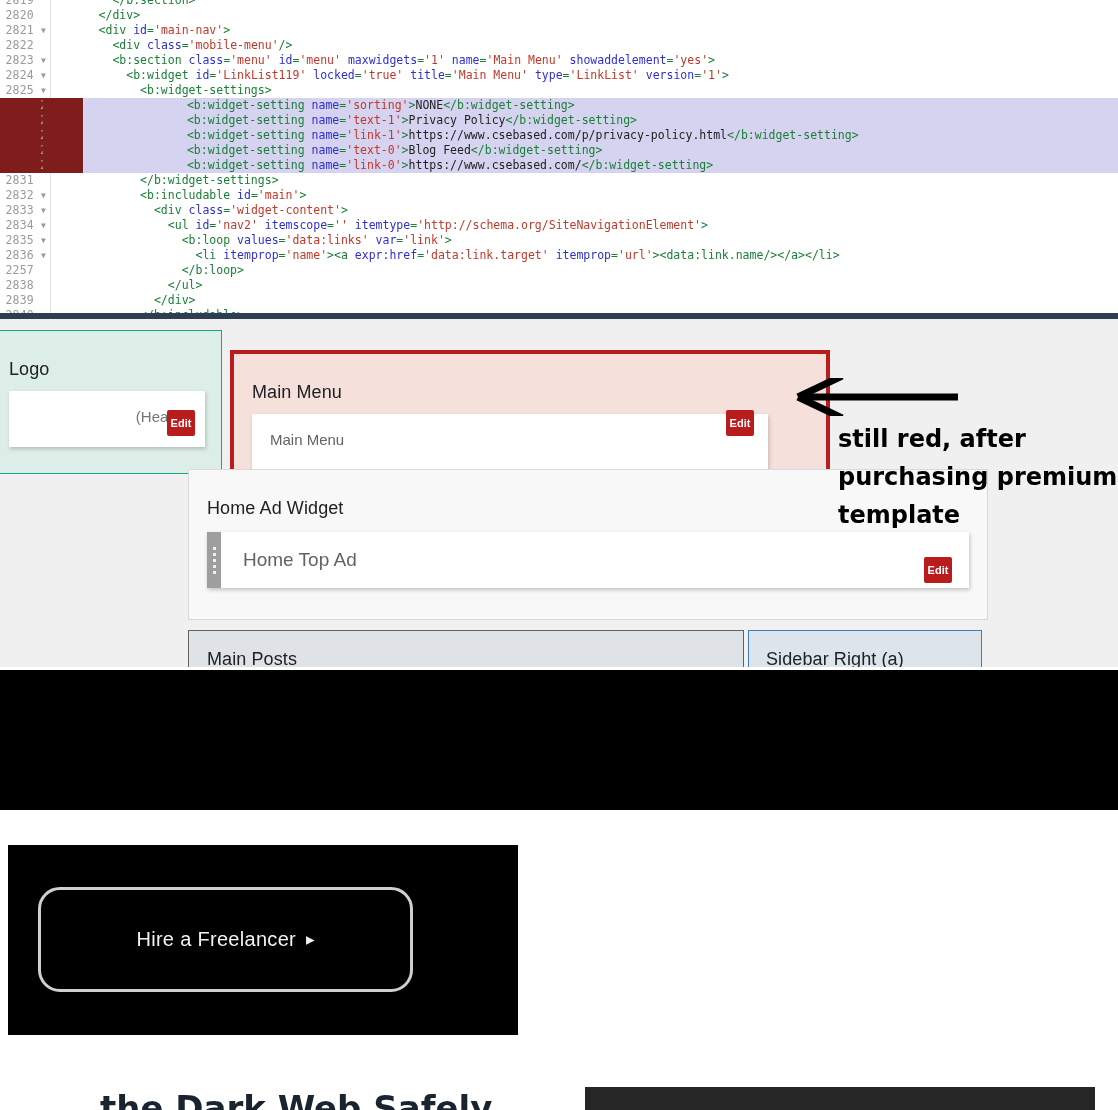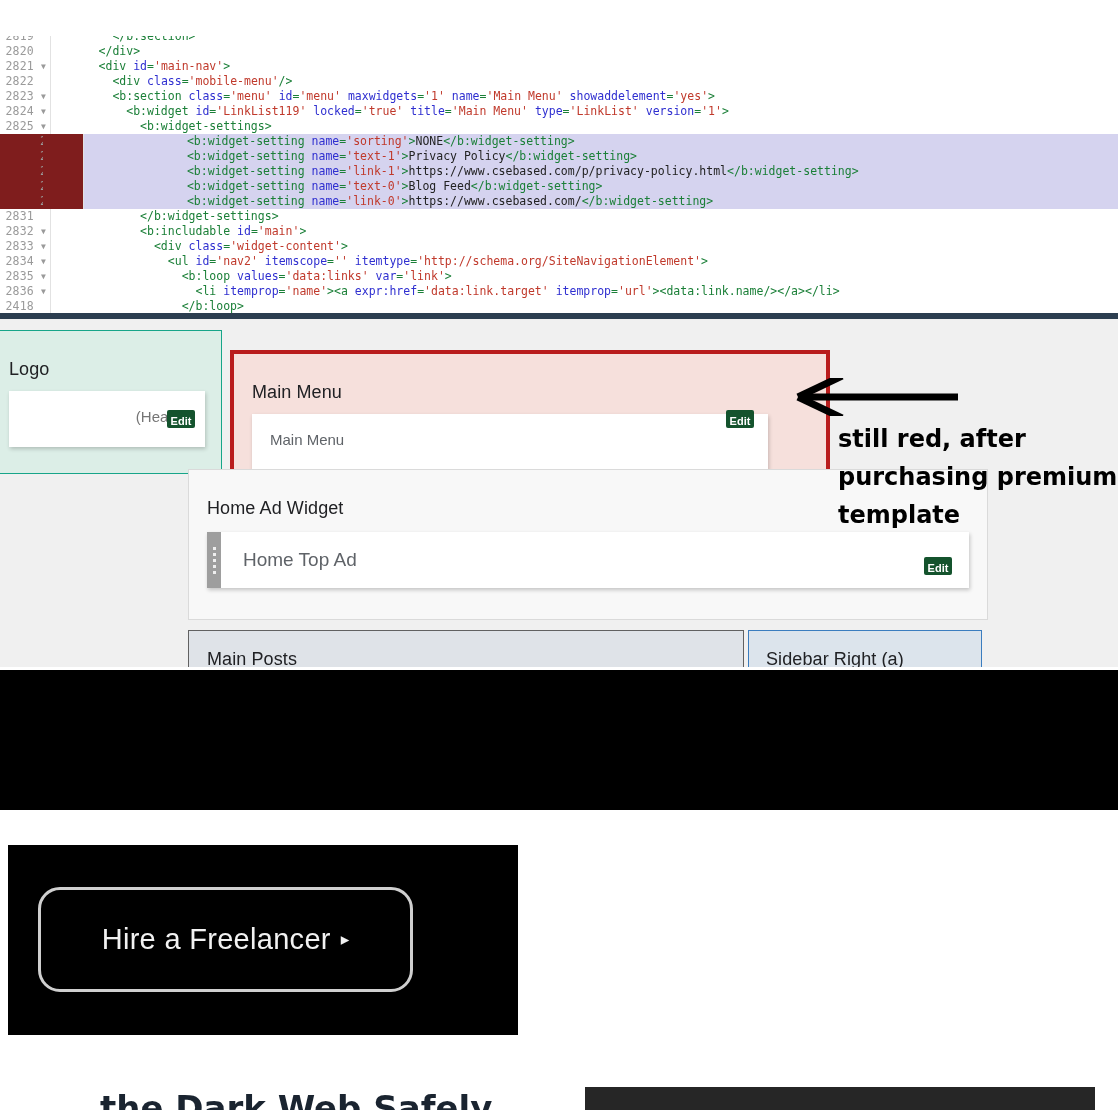--- a/index.html
+++ b/index.html
@@ -8,21 +8,21 @@
     width:1118px; height:1110px;
     background:#ffffff;
     font-family:"Liberation Sans", sans-serif;
     overflow:hidden;
     position:relative;
   }
 
   
   #code-pane{
     position:absolute; left:0; top:0; width:1118px; height:313px;
-    background:#ffffff; overflow:hidden;margin-top:36px;
+    background:#ffffff; overflow:hidden;
   }
   #code-scroll{
     position:absolute; left:0; top:-7px; width:1118px;
   }
   .code-row{
     display:flex; height:15px; line-height:15px;
     font-family:"DejaVu Sans Mono","Liberation Mono",monospace;
     font-size:11.5px; white-space:pre;
   }
   .gutter{
@@ -125,24 +125,24 @@
   #sec-mainposts .section-title{ position:absolute; left:18px; top:18px; }
 
   #sec-sidebar{
     left:748px; top:311px; width:234px; height:60px;
     background:#dce4ec; border:1px solid #3b7dbf;
   }
   #sec-sidebar .section-title{ position:absolute; left:17px; top:18px; }
 
   
   .edit-btn{
-    position:absolute; background:#14532d; color:#ffffff;
+    position:absolute; background:#b91c1c; color:#ffffff;
     font-size:11px; font-weight:bold; border:0; cursor:pointer;
     padding:0; text-align:center; line-height:22px;
-    width:28px; height:18px; border-radius:2px;
+    width:28px; height:26px; border-radius:2px;
   }
   #edit-logo     { left:167px; top:410px; }
   #edit-mainmenu { left:726px; top:410px; }
   #edit-hometopad{ left:924px; top:557px; }
 
   
   #annot-arrow{
     position:absolute; left:790px; top:378px; width:170px; height:38px;
   }
   #annot-text{
@@ -161,21 +161,21 @@
   #freelancer-ad{
     position:absolute; left:8px; top:845px; width:510px; height:190px;
     background:#000000;
   }
   #freelancer-btn{
     position:absolute; left:30px; top:42px; width:375px; height:105px;
     border:3px solid #cfcfcf; border-radius:22px;
     display:flex; align-items:center; justify-content:center;
   }
   #freelancer-label{
-    color:#f2f2f2; font-size:29px; letter-spacing:.3px;
+    color:#f2f2f2; font-size:20px; letter-spacing:.3px;
     font-family:"Liberation Sans", sans-serif;
   }
   #freelancer-caret{
     color:#f2f2f2; font-size:17px; margin-left:10px;
   }
 
   
   #bottom-heading{
     position:absolute; left:100px; top:1088px; width:420px;
     color:#1a2430; font-size:34px; font-weight:bold;
@@ -203,21 +203,21 @@
       <div class="code-row hl"><span class="gutter">2827</span><span class="fold">▼</span><span class="vline"></span><span class="codetext"><span class="txt">              </span><span class="tag">&lt;b:widget-setting</span><span class="tag"></span><span class="tag"> </span><span class="attr">name</span><span class="tag">=</span><span class="val">'text-1'</span><span class="tag">&gt;</span><span class="txt">Privacy Policy</span><span class="tag">&lt;/b:widget-setting</span><span class="tag">&gt;</span></span></div>
       <div class="code-row hl"><span class="gutter">2828</span><span class="fold">▼</span><span class="vline"></span><span class="codetext"><span class="txt">              </span><span class="tag">&lt;b:widget-setting</span><span class="tag"></span><span class="tag"> </span><span class="attr">name</span><span class="tag">=</span><span class="val">'link-1'</span><span class="tag">&gt;</span><span class="txt">https://www.csebased.com/p/privacy-policy.html</span><span class="tag">&lt;/b:widget-setting</span><span class="tag">&gt;</span></span></div>
       <div class="code-row hl"><span class="gutter">2829</span><span class="fold">▼</span><span class="vline"></span><span class="codetext"><span class="txt">              </span><span class="tag">&lt;b:widget-setting</span><span class="tag"></span><span class="tag"> </span><span class="attr">name</span><span class="tag">=</span><span class="val">'text-0'</span><span class="tag">&gt;</span><span class="txt">Blog Feed</span><span class="tag">&lt;/b:widget-setting</span><span class="tag">&gt;</span></span></div>
       <div class="code-row hl"><span class="gutter">2830</span><span class="fold">▼</span><span class="vline"></span><span class="codetext"><span class="txt">              </span><span class="tag">&lt;b:widget-setting</span><span class="tag"></span><span class="tag"> </span><span class="attr">name</span><span class="tag">=</span><span class="val">'link-0'</span><span class="tag">&gt;</span><span class="txt">https://www.csebased.com/</span><span class="tag">&lt;/b:widget-setting</span><span class="tag">&gt;</span></span></div>
       <div class="code-row"><span class="gutter">2831</span><span class="fold"></span><span class="vline"></span><span class="codetext"><span class="txt">            </span><span class="tag">&lt;/b:widget-settings</span><span class="tag">&gt;</span></span></div>
       <div class="code-row"><span class="gutter">2832</span><span class="fold">▼</span><span class="vline"></span><span class="codetext"><span class="txt">            </span><span class="tag">&lt;b:includable</span><span class="tag"></span><span class="tag"> </span><span class="attr">id</span><span class="tag">=</span><span class="val">'main'</span><span class="tag">&gt;</span></span></div>
       <div class="code-row"><span class="gutter">2833</span><span class="fold">▼</span><span class="vline"></span><span class="codetext"><span class="txt">              </span><span class="tag">&lt;div</span><span class="tag"></span><span class="tag"> </span><span class="attr">class</span><span class="tag">=</span><span class="val">'widget-content'</span><span class="tag">&gt;</span></span></div>
       <div class="code-row"><span class="gutter">2834</span><span class="fold">▼</span><span class="vline"></span><span class="codetext"><span class="txt">                </span><span class="tag">&lt;ul</span><span class="tag"></span><span class="tag"> </span><span class="attr">id</span><span class="tag">=</span><span class="val">'nav2'</span><span class="tag"></span><span class="tag"> </span><span class="attr">itemscope</span><span class="tag">=</span><span class="val">''</span><span class="tag"></span><span class="tag"> </span><span class="attr">itemtype</span><span class="tag">=</span><span class="val">'http://schema.org/SiteNavigationElement'</span><span class="tag">&gt;</span></span></div>
       <div class="code-row"><span class="gutter">2835</span><span class="fold">▼</span><span class="vline"></span><span class="codetext"><span class="txt">                  </span><span class="tag">&lt;b:loop</span><span class="tag"></span><span class="tag"> </span><span class="attr">values</span><span class="tag">=</span><span class="val">'data:links'</span><span class="tag"></span><span class="tag"> </span><span class="attr">var</span><span class="tag">=</span><span class="val">'link'</span><span class="tag">&gt;</span></span></div>
       <div class="code-row"><span class="gutter">2836</span><span class="fold">▼</span><span class="vline"></span><span class="codetext"><span class="txt">                    </span><span class="tag">&lt;li</span><span class="tag"></span><span class="tag"> </span><span class="attr">itemprop</span><span class="tag">=</span><span class="val">'name'</span><span class="tag">&gt;</span><span class="tag">&lt;a</span><span class="tag"></span><span class="tag"> </span><span class="attr">expr:href</span><span class="tag">=</span><span class="val">'data:link.target'</span><span class="tag"></span><span class="tag"> </span><span class="attr">itemprop</span><span class="tag">=</span><span class="val">'url'</span><span class="tag">&gt;</span><span class="tag">&lt;data:link.name</span><span class="tag">/&gt;</span><span class="tag">&lt;/a</span><span class="tag">&gt;</span><span class="tag">&lt;/li</span><span class="tag">&gt;</span></span></div>
-      <div class="code-row"><span class="gutter">2418</span><span class="fold"></span><span class="vline"></span><span class="codetext"><span class="txt">                  </span><span class="tag">&lt;/b:loop</span><span class="tag">&gt;</span></span></div>
+      <div class="code-row"><span class="gutter">2257</span><span class="fold"></span><span class="vline"></span><span class="codetext"><span class="txt">                  </span><span class="tag">&lt;/b:loop</span><span class="tag">&gt;</span></span></div>
       <div class="code-row"><span class="gutter">2838</span><span class="fold"></span><span class="vline"></span><span class="codetext"><span class="txt">                </span><span class="tag">&lt;/ul</span><span class="tag">&gt;</span></span></div>
       <div class="code-row"><span class="gutter">2839</span><span class="fold"></span><span class="vline"></span><span class="codetext"><span class="txt">              </span><span class="tag">&lt;/div</span><span class="tag">&gt;</span></span></div>
       <div class="code-row"><span class="gutter">2840</span><span class="fold"></span><span class="vline"></span><span class="codetext"><span class="txt">            </span><span class="tag">&lt;/b:includable</span><span class="tag">&gt;</span></span></div>
     </div>
 </div>
 
 <div id="navy-bar"></div>
 
 <div id="layout-pane">
 

